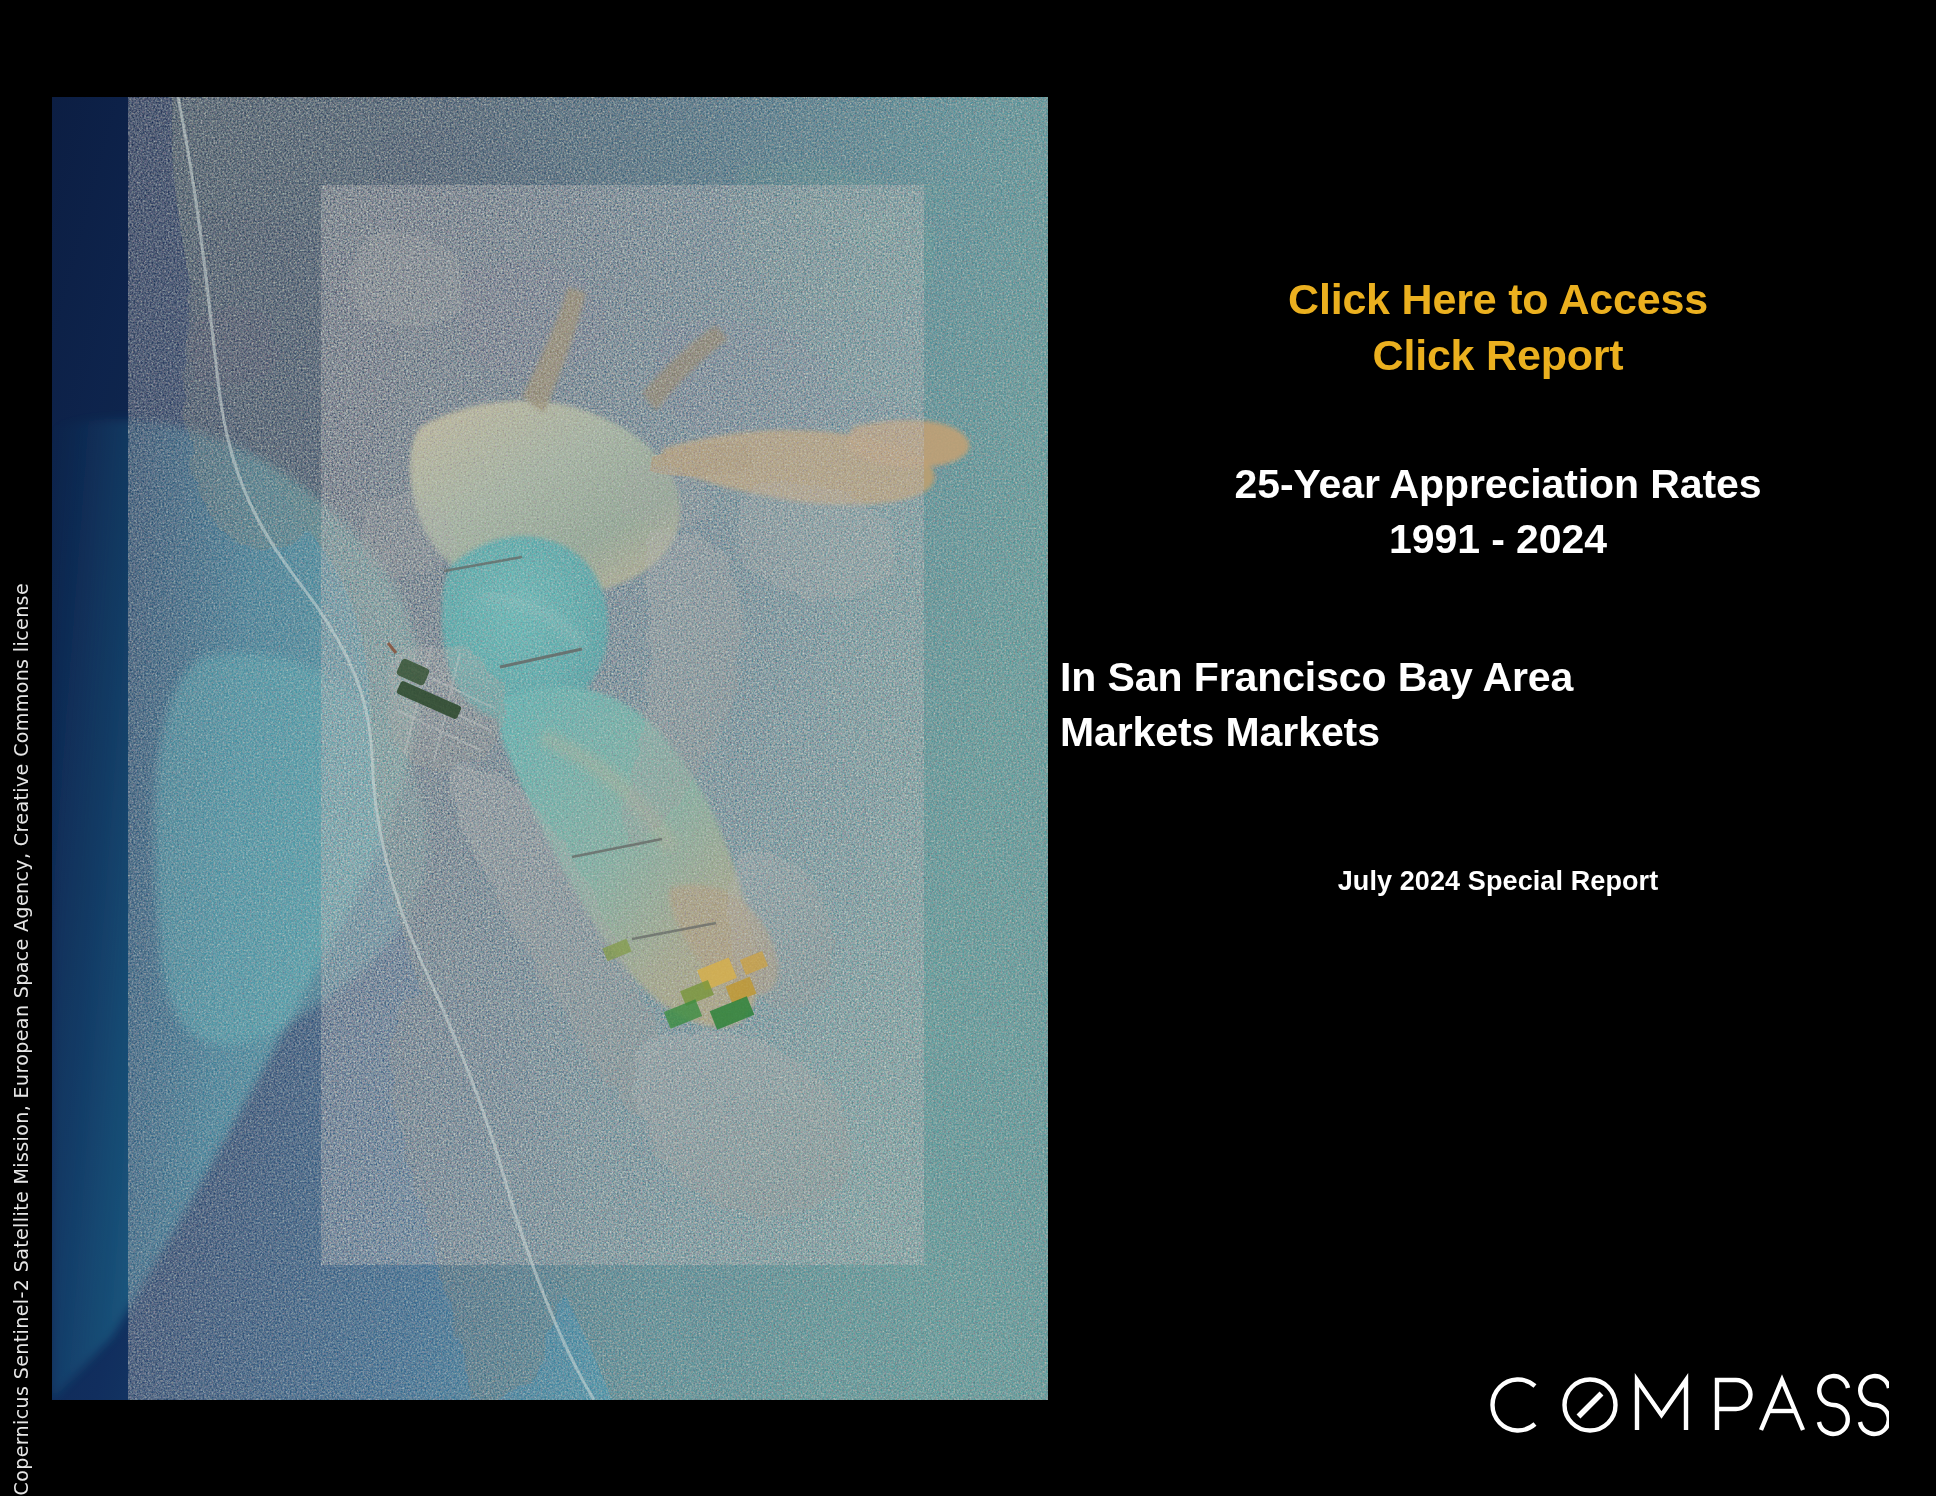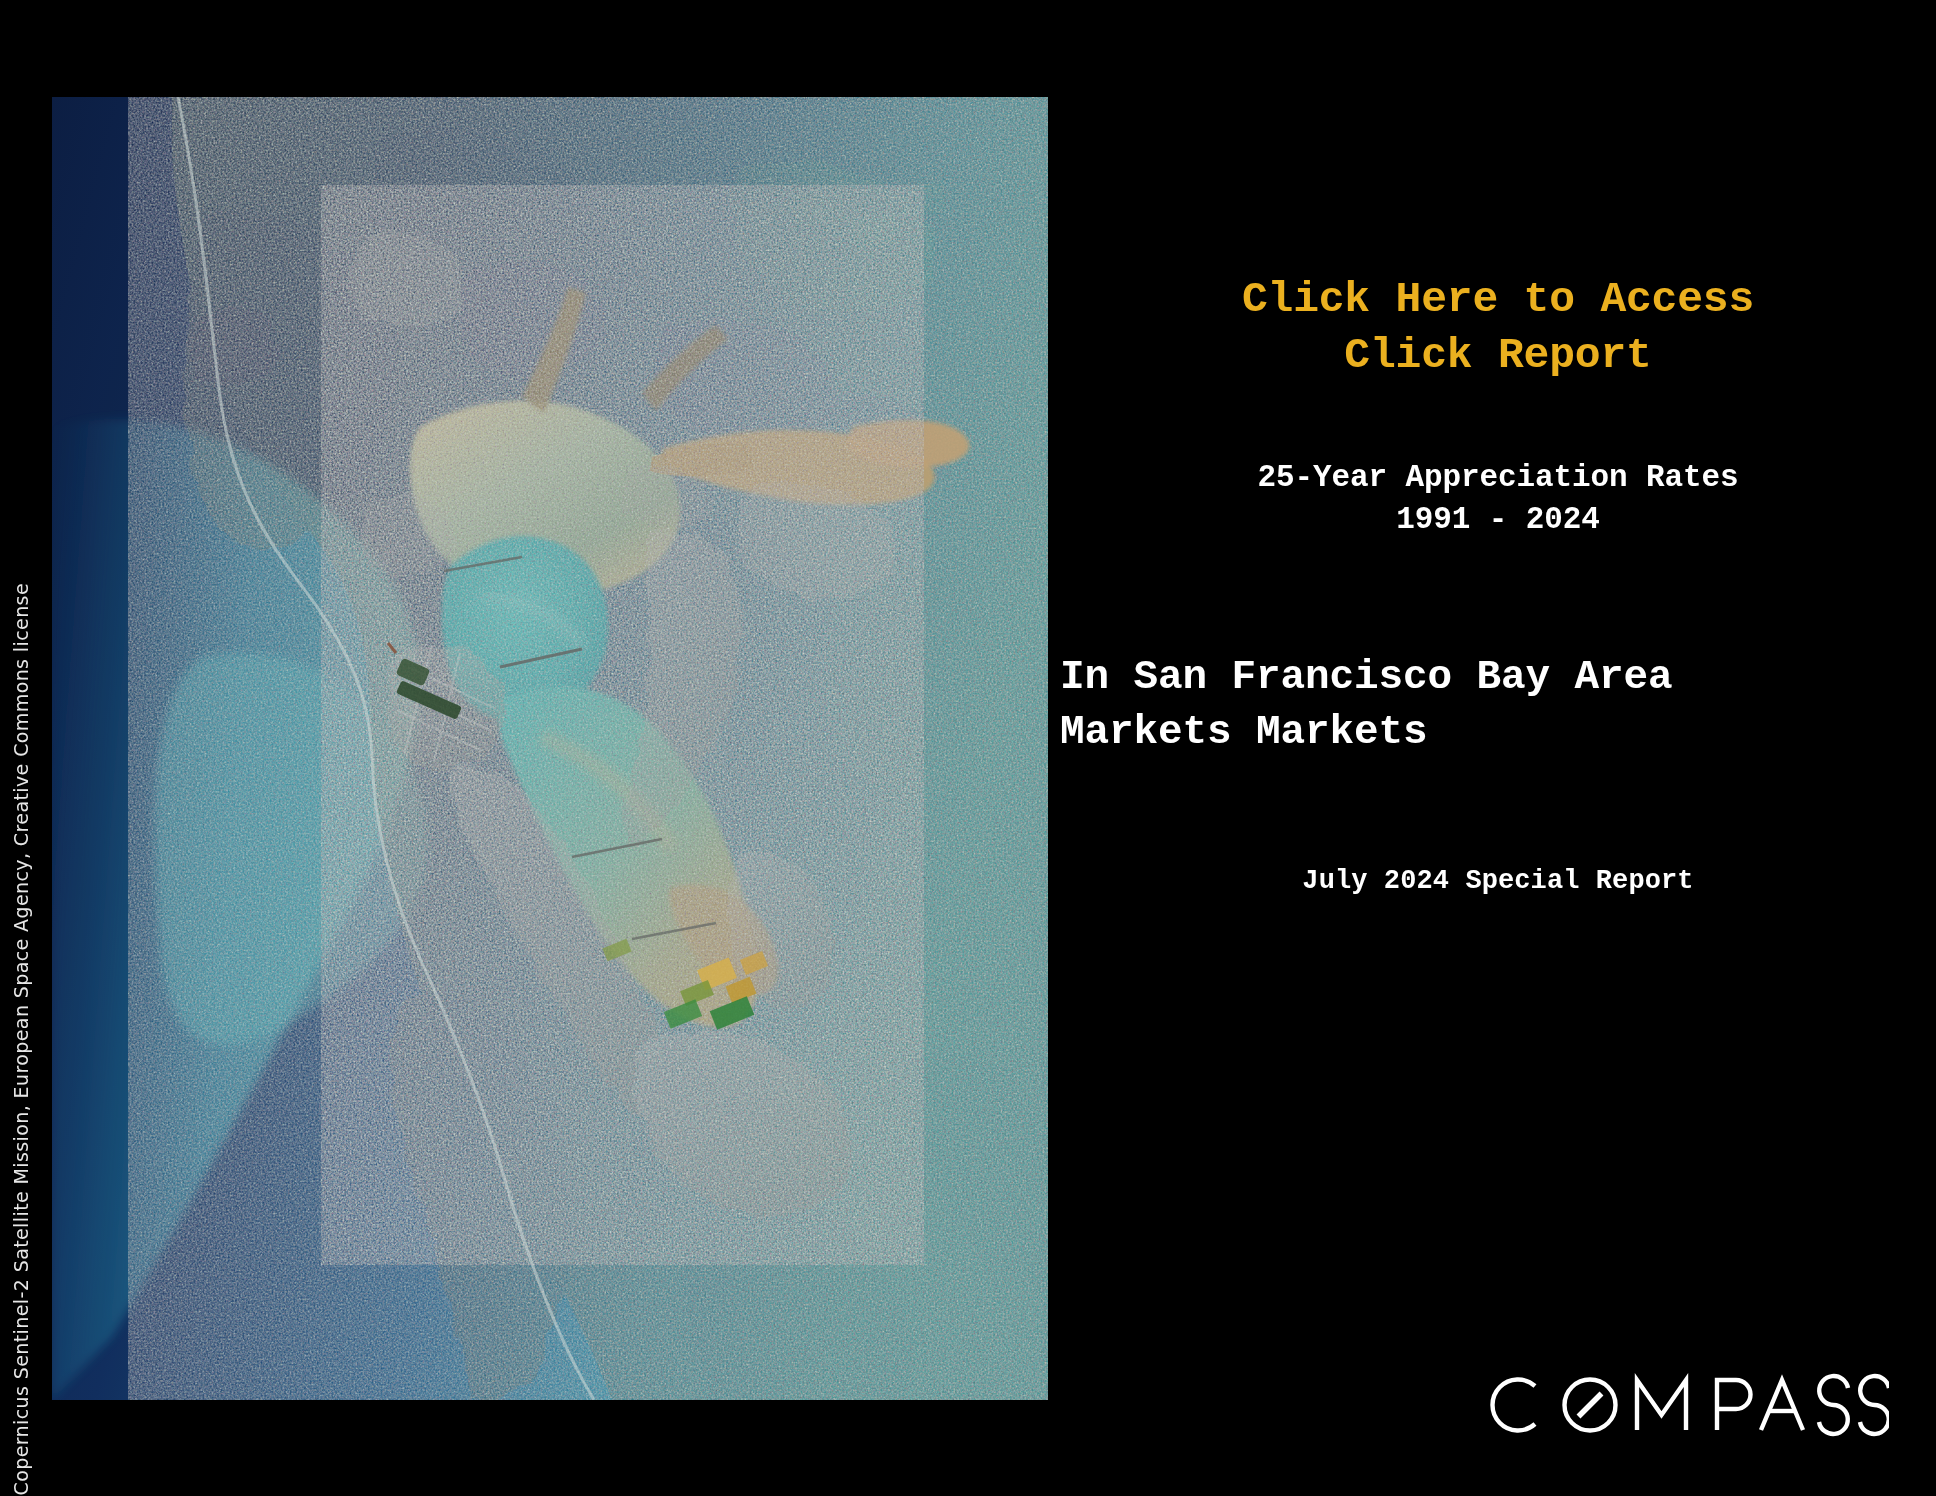--- a/index.html
+++ b/index.html
@@ -61,21 +61,20 @@
     line-height: 1;
   }
 
   
   .text-column {
     position: absolute;
     left: 1060px;
     top: 0;
     width: 876px;
     height: 1496px;
-    font-family: Liberation Mono, monospace;
   }
 
   .cta-link {
     position: absolute;
     left: 0;
     top: 272px;
     width: 100%;
     text-align: center;
     color: #ebb01f;
     font-size: 43px;
@@ -88,21 +87,21 @@
   }
   .cta-link .cta-line { display: block; }
 
   .headline {
     position: absolute;
     left: 0;
     top: 457px;
     width: 100%;
     text-align: center;
     color: #ffffff;
-    font-size: 31px;
+    font-size: 41px;
     font-weight: bold;
     line-height: 1.35;
     letter-spacing: -0.1px;
   }
   .headline .hl-line { display: block; }
 
   .subhead {
     position: absolute;
     left: 0;
     top: 650px;

